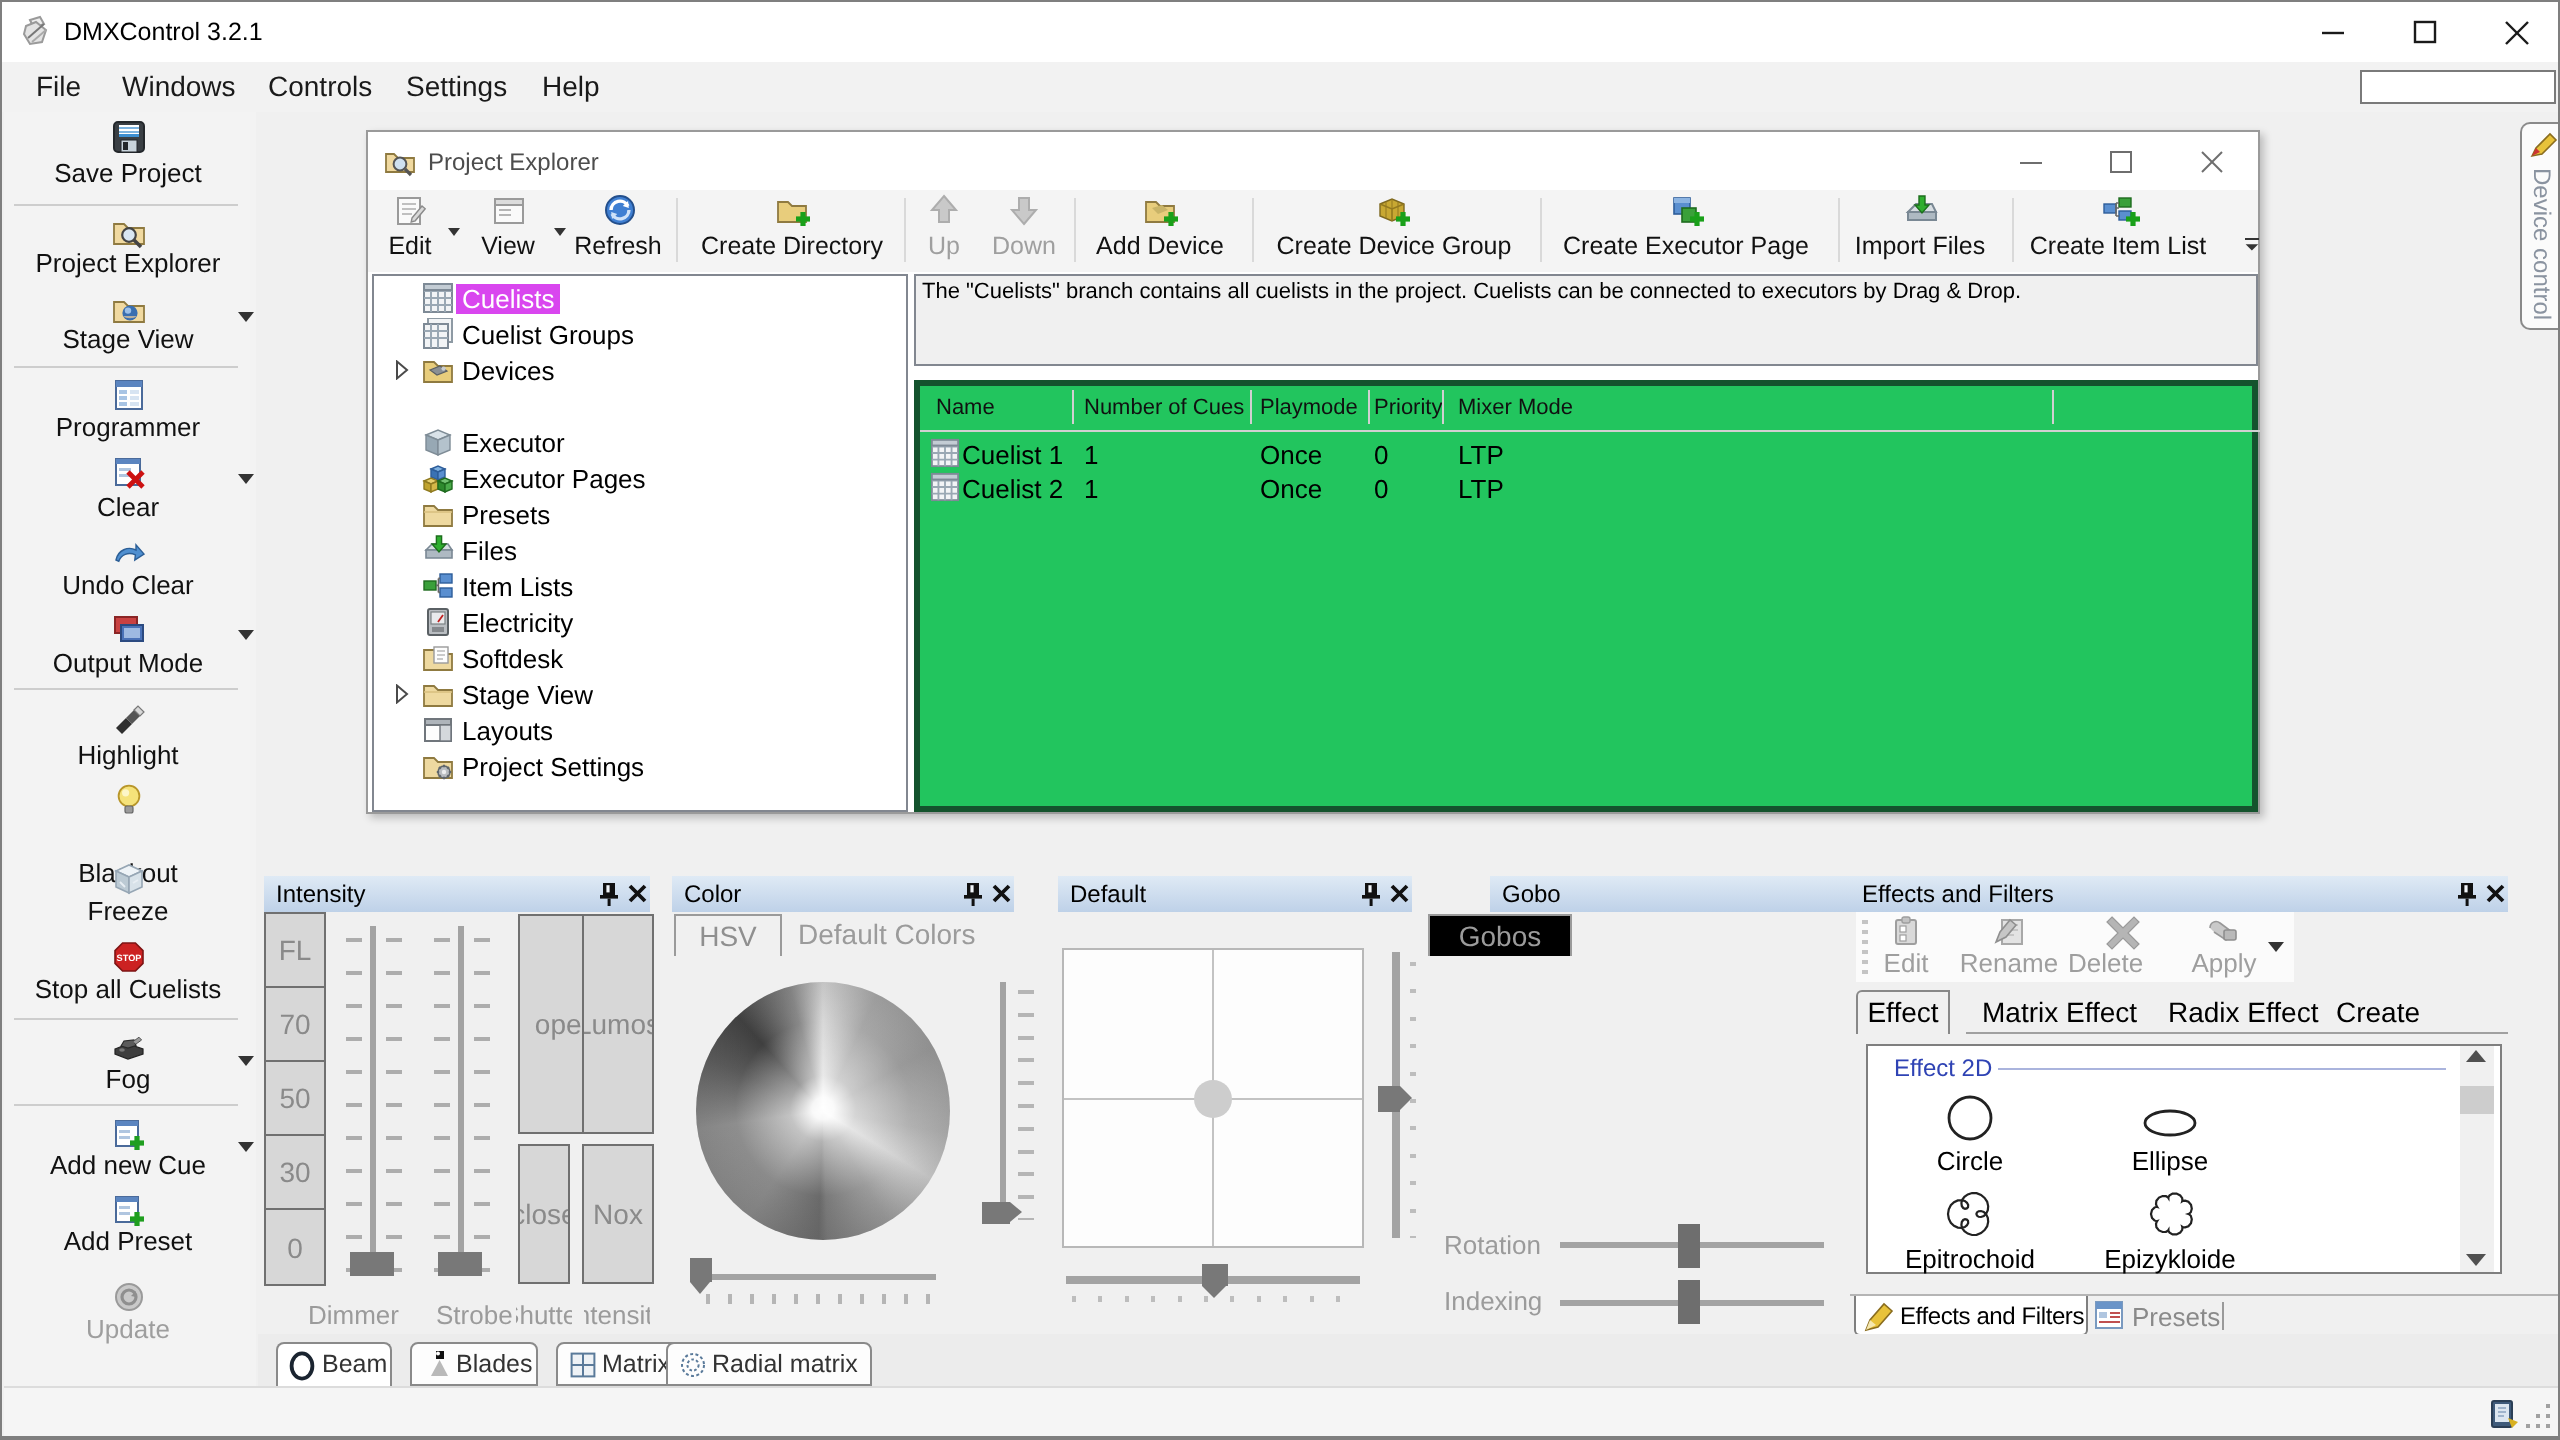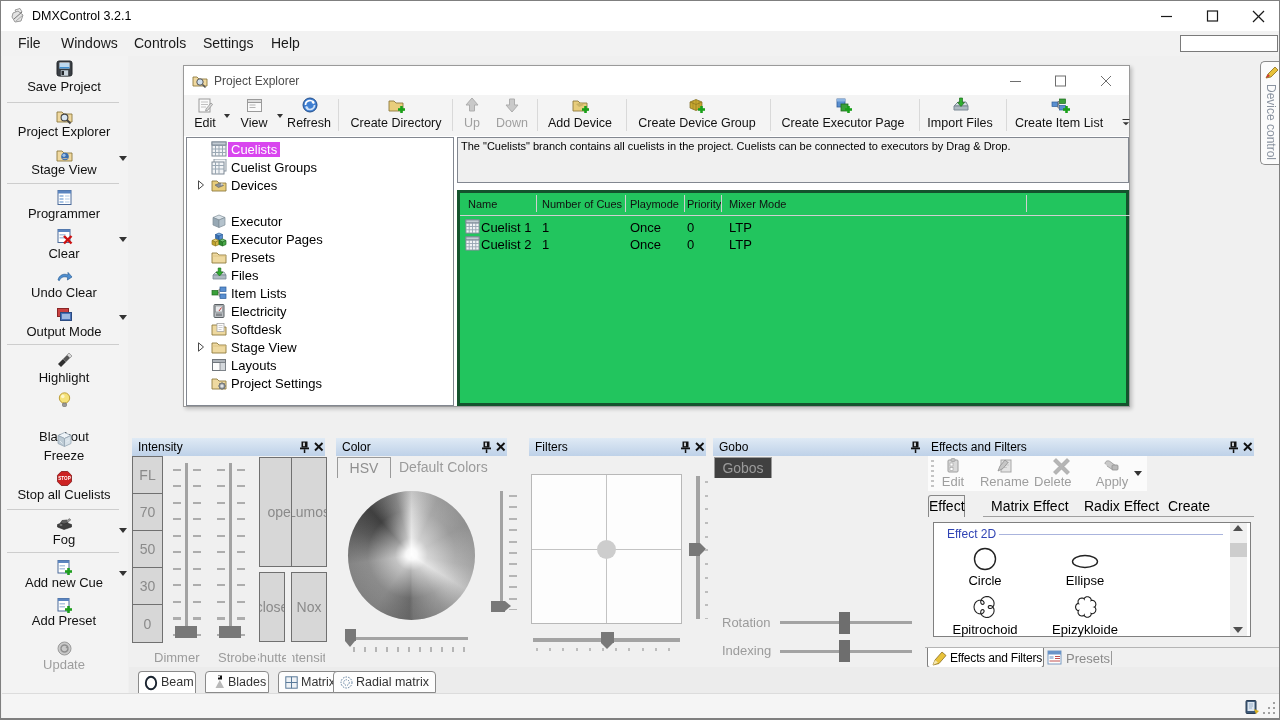--- a/index.html
+++ b/index.html
@@ -272,30 +272,30 @@
       <span class="pt">Color</span>
     <svg class="hic" viewBox="0 0 26 13">
         <path d="M3.5 0.5 h6 v6 h-6 Z" fill="#111"></path>
         <rect x="5.2" y="1.6" width="1.6" height="3.6" fill="#f2f6fa"></rect>
         <rect x="2" y="6.5" width="9" height="1.8" fill="#111"></rect>
         <rect x="5.8" y="8.3" width="1.5" height="3.7" fill="#111"></rect>
         <path d="M17 2 L24.5 9.5 M24.5 2 L17 9.5" stroke="#111" stroke-width="1.9"></path>
       </svg>
   </div>
   <div class="phead" style="left:528px;width:177px">
-      <span class="pt">Filters</span>
+      <span class="pt">Default</span>
     <svg class="hic" viewBox="0 0 26 13">
         <path d="M3.5 0.5 h6 v6 h-6 Z" fill="#111"></path>
         <rect x="5.2" y="1.6" width="1.6" height="3.6" fill="#f2f6fa"></rect>
         <rect x="2" y="6.5" width="9" height="1.8" fill="#111"></rect>
         <rect x="5.8" y="8.3" width="1.5" height="3.7" fill="#111"></rect>
         <path d="M17 2 L24.5 9.5 M24.5 2 L17 9.5" stroke="#111" stroke-width="1.9"></path>
       </svg>
   </div>
-  <div class="phead" style="left:712px;width:223px">
+  <div class="phead" style="left:744px;width:223px">
       <span class="pt">Gobo</span>
     <svg class="hic" viewBox="0 0 26 13">
         <path d="M3.5 0.5 h6 v6 h-6 Z" fill="#111"></path>
         <rect x="5.2" y="1.6" width="1.6" height="3.6" fill="#f2f6fa"></rect>
         <rect x="2" y="6.5" width="9" height="1.8" fill="#111"></rect>
         <rect x="5.8" y="8.3" width="1.5" height="3.7" fill="#111"></rect>
         <path d="M17 2 L24.5 9.5 M24.5 2 L17 9.5" stroke="#111" stroke-width="1.9"></path>
       </svg>
   </div>
   <div class="phead" style="left:924px;width:329px">
@@ -368,21 +368,21 @@
     <div class="abs" style="left:699px;top:542px;width:0;height:0;border-top:6.5px solid transparent;border-bottom:6.5px solid transparent;border-left:6px solid #787878"></div>
     <div class="tickcol" style="left:704px;top:480px;height:138px;width:3px;background:repeating-linear-gradient(to bottom, #bdbdbd 0 2px, transparent 2px 13.7px)"></div>
 
     <div class="track" style="left:532px;top:637px;width:147px;height:4px"></div>
     <div class="handle" style="left:600px;top:631px;width:13px;height:11px"></div>
     <div class="abs" style="left:600px;top:642px;width:0;height:0;border-left:6.5px solid transparent;border-right:6.5px solid transparent;border-top:6px solid #787878"></div>
     <div class="tickrow" style="left:535px;top:647px;width:142px;height:3px;background:repeating-linear-gradient(to right, #bdbdbd 0 2px, transparent 2px 13.2px)"></div>
   </div>
 
   <div id="gobo">
-    <div class="abs" style="left:713px;top:456px;width:58px;height:21px;border:1px solid #9a9a9a;border-bottom:none;background:#404040;font-size:14px;color:#9b9b9b;text-align:center;line-height:20px">Gobos</div>
+    <div class="abs" style="left:713px;top:456px;width:72px;height:21px;border:1px solid #9a9a9a;border-bottom:none;background:#000000;font-size:14px;color:#9b9b9b;text-align:center;line-height:20px">Gobos</div>
     <div class="glabel" style="left:721px;top:614px">Rotation</div>
     <div class="track" style="left:779px;top:620px;width:132px;height:3px"></div>
     <div class="handle" style="left:838px;top:611px;width:11px;height:22px;background:#6e6e6e"></div>
     <div class="glabel" style="left:721px;top:642px">Indexing</div>
     <div class="track" style="left:779px;top:649px;width:132px;height:3px"></div>
     <div class="handle" style="left:838px;top:639px;width:11px;height:22px;background:#6e6e6e"></div>
   </div>
 
   <div id="effects">
 
@@ -410,21 +410,21 @@
     <div class="abs" style="left:1033px;top:473px;width:55px;text-align:left;font-size:13px;color:#9e9e9e">Delete</div>
 
     <svg class="abs" style="left:1102px;top:457px" width="17" height="16" viewBox="0 0 17 16">
       <path d="M2 6 C2 3 5 2 7 3.5 L13 8 L10 12 L4 8" fill="#c9c9c9" stroke="#989898" stroke-width="0.8"></path>
       <rect x="9" y="7" width="6" height="5" rx="1" fill="#b9b9b9" stroke="#8f8f8f" stroke-width="0.8"></rect>
     </svg>
     <div class="abs" style="left:1085px;top:473px;width:52px;text-align:center;font-size:13px;color:#9e9e9e">Apply</div>
     <div class="abs" style="left:1133px;top:470px;width:0;height:0;border-left:4px solid transparent;border-right:4px solid transparent;border-top:5px solid #333"></div>
 
     <div class="abs" style="left:982px;top:515px;width:271px;height:1px;background:#a0a0a0"></div>
-    <div class="abs" style="left:927px;top:494px;width:37px;height:22px;border:1px solid #888;border-bottom:none;border-radius:3px 0 0 0;background:#f0f0f0;font-size:14px;color:#000;text-align:center;line-height:21px">Effect</div>
+    <div class="abs" style="left:927px;top:494px;width:47px;height:22px;border:1px solid #888;border-bottom:none;border-radius:3px 0 0 0;background:#f0f0f0;font-size:14px;color:#000;text-align:center;line-height:21px">Effect</div>
     <div class="etab" style="left:990px">Matrix Effect</div>
     <div class="etab" style="left:1083px">Radix Effect</div>
     <div class="etab" style="left:1167px">Create</div>
 
     <div class="abs" style="left:932px;top:521px;width:318px;height:115px;background:#fff;border:1px solid #7f7f7f"></div>
     <div class="abs" style="left:946px;top:526px;font-size:12px;color:#2f43b4">Effect 2D</div>
     <div class="abs" style="left:998px;top:533px;width:224px;height:1px;background:#aab4dd"></div>
     <svg class="abs" style="left:972px;top:546px" width="24" height="24" viewBox="0 0 24 24">
         <circle cx="12" cy="12" r="10.5" fill="none" stroke="#222" stroke-width="1.4"></circle>
       </svg>

